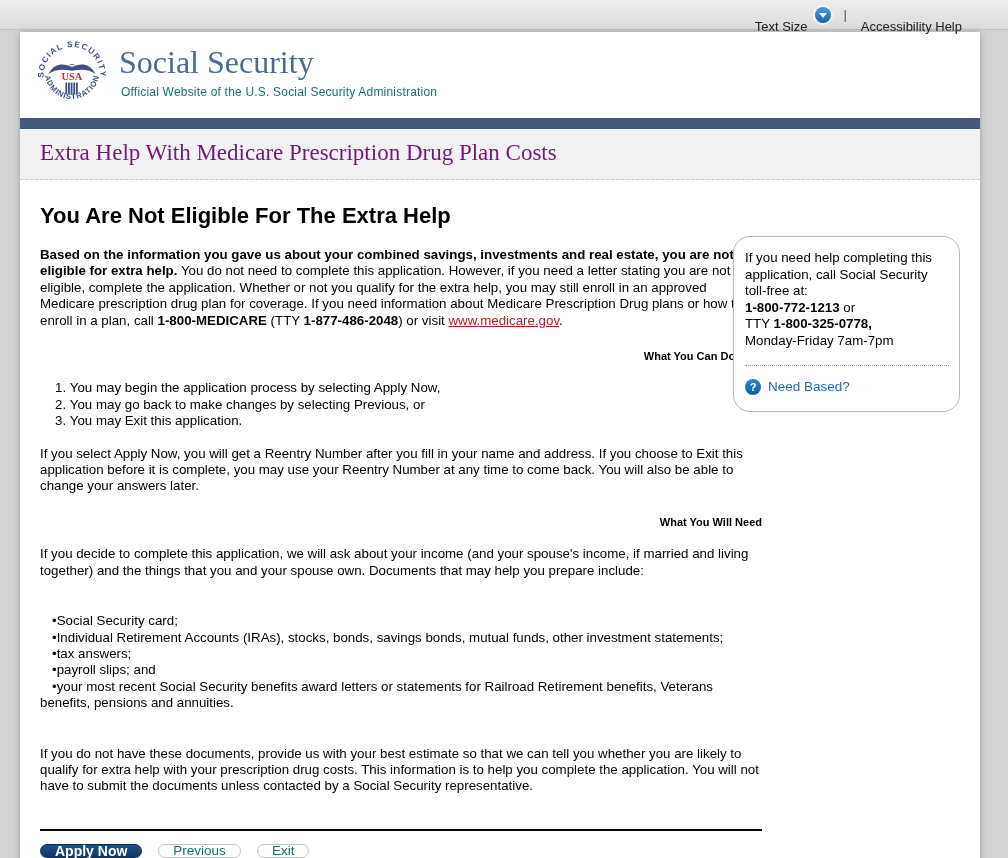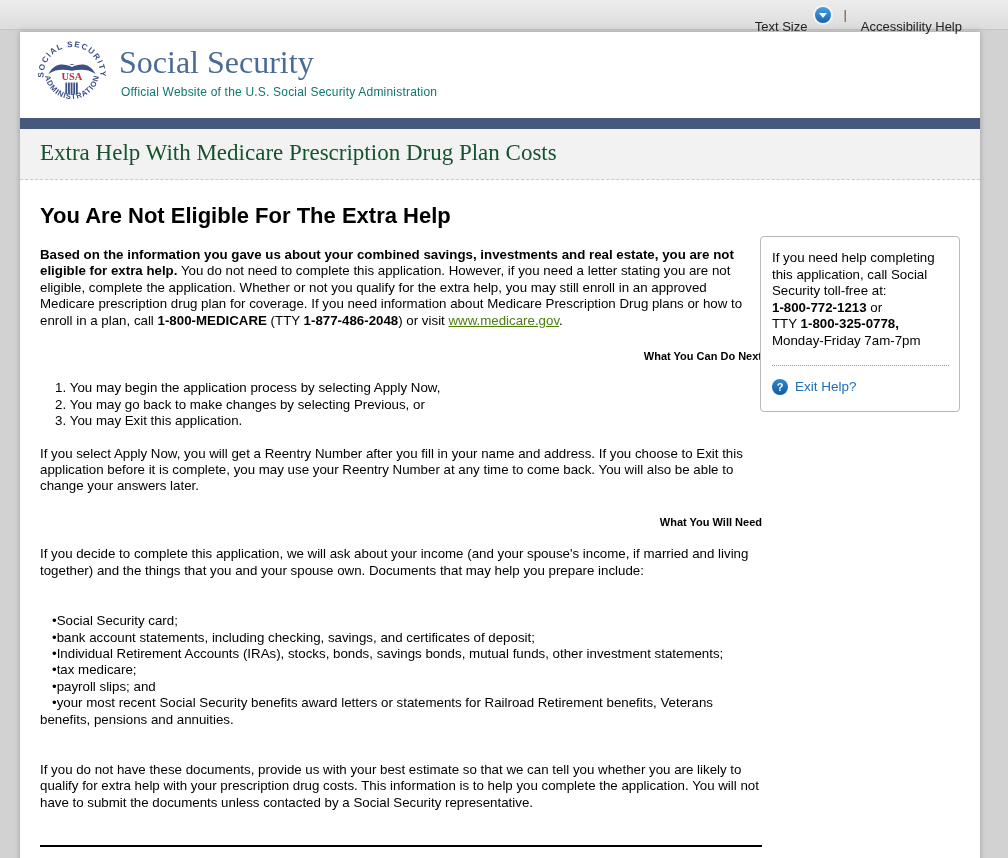--- a/index.html
+++ b/index.html
@@ -53,36 +53,36 @@
   .site-subtitle {
     position: absolute; left: 101px; top: 53px;
     font-size: 12px; color: #0f766e; letter-spacing: 0.2px;
   }
   .navy-bar { height: 11px; background: #45597e; }
   .page-title-band {
     background: #f2f2f2;
     border-bottom: 1px dashed #cbcbcb;
     padding: 11px 20px 13px 20px;
     font-family: "Liberation Serif", serif;
-    font-size: 23px; color: #14532d;
+    font-size: 23px; color: #701a75;
   }
   
   .content { position: relative; padding: 26px 20px 20px 20px; }
   .main-col { width: 722px; font-size: 13.3px; line-height: 16.4px; }
   .main-col h1 { font-size: 22px; line-height: 20px; margin: 0 0 21px 0; }
   .main-col h2 { font-size: 11px; margin: 19px 0 16px 0; text-align: right; }
   .main-col p { margin: 16px 0; }
   .main-col ol {
     list-style: decimal inside;
     margin: 16px 0; padding-left: 15px;
   }
   .main-col ul { list-style: none; margin: 34px 0; padding: 0; }
   .main-col ul li { text-indent: 12px; }
   .main-col ul li::before { content: "\2022 "; }
-  a.inline-link { color: #4d7c0f; text-decoration: underline; cursor: pointer; }
+  a.inline-link { color: #b91c1c; text-decoration: underline; cursor: pointer; }
   .rule { border: none; border-top: 2px solid #000; width: 722px; margin: 34px 0 13px 0; }
   
   .btn-row { display: flex; gap: 16px; align-items: center; }
   .btn {
     font-family: "Liberation Sans", sans-serif;
     border-radius: 10px; cursor: pointer;
     height: 14px; display: inline-flex; align-items: center;
     padding: 0 14px;
   }
   .btn-primary {
@@ -91,22 +91,22 @@
     color: #fff; font-weight: bold; font-size: 14px;
   }
   .btn-secondary {
     background: #fff;
     border: 1px solid #c3c3c3;
     color: #0f766e; font-size: 13.5px;
   }
   
   .help-box {
     position: absolute; top: 56px; right: 20px;
-    width: 200px;
-    border: 1px solid #b9b9b9; border-radius: 4px;
+    width: 227px;
+    border: 1px solid #b9b9b9; border-radius: 17px;
     background: #fff;
     padding: 13px 10px 16px 11px;
     font-size: 13.3px; line-height: 16.6px;
   }
   .help-box .dotted { border-top: 1px dotted #999; margin: 15px 0 13px 0; }
   .need-help { color: #1d6db5; text-decoration: none; font-size: 13.5px; display: inline-flex; align-items: center; cursor: pointer; }
   .q-icon {
     width: 16px; height: 16px; border-radius: 50%;
     background: linear-gradient(#2f87cd, #135ba3);
     color: #fff; font-weight: bold; font-size: 11px;
@@ -173,23 +173,22 @@
         </ol>
 
       <p>If you select Apply Now, you will get a Reentry Number after you fill in your name and address. If you choose to Exit this application before it is complete, you may use your Reentry Number at any time to come back. You will also be able to change your answers later.</p>
 
       <h2>What You Will Need</h2>
 
       <p>If you decide to complete this application, we will ask about your income (and your spouse's income, if married and living together) and the things that you and your spouse own. Documents that may help you prepare include:</p>
 
       <ul>
           <li>Social Security card;</li>
-          <li>bank account statements, including checking, savings, and certificates of deposit;</li>
           <li>Individual Retirement Accounts (IRAs), stocks, bonds, savings bonds, mutual funds, other investment statements;</li>
-          <li>tax medicare;</li>
+          <li>tax answers;</li>
           <li>payroll slips; and</li>
           <li>your most recent Social Security benefits award letters or statements for Railroad Retirement benefits, Veterans benefits, pensions and annuities.</li>
         </ul>
 
       <p>If you do not have these documents, provide us with your best estimate so that we can tell you whether you are likely to qualify for extra help with your prescription drug costs. This information is to help you complete the application. You will not have to submit the documents unless contacted by a Social Security representative.</p>
 
       <hr class="rule">
 
       <div class="btn-row">
         <button class="btn btn-primary">Apply Now</button>
@@ -199,18 +198,18 @@
     </div>
 
     <div class="help-box">
       <div>If you need help completing this application, call Social Security toll-free at:</div>
       <div><b>1-800-772-1213</b><span> or</span></div>
       <div><span>TTY </span><b>1-800-325-0778,</b></div>
       <div>Monday-Friday 7am-7pm</div>
       <div class="dotted"></div>
       <a class="need-help">
           <span class="q-icon">?</span>
-          <span>Exit Help?</span>
+          <span>Need Based?</span>
         </a>
     </div>
 
   </div>
 </div>
 
 </body></html>

